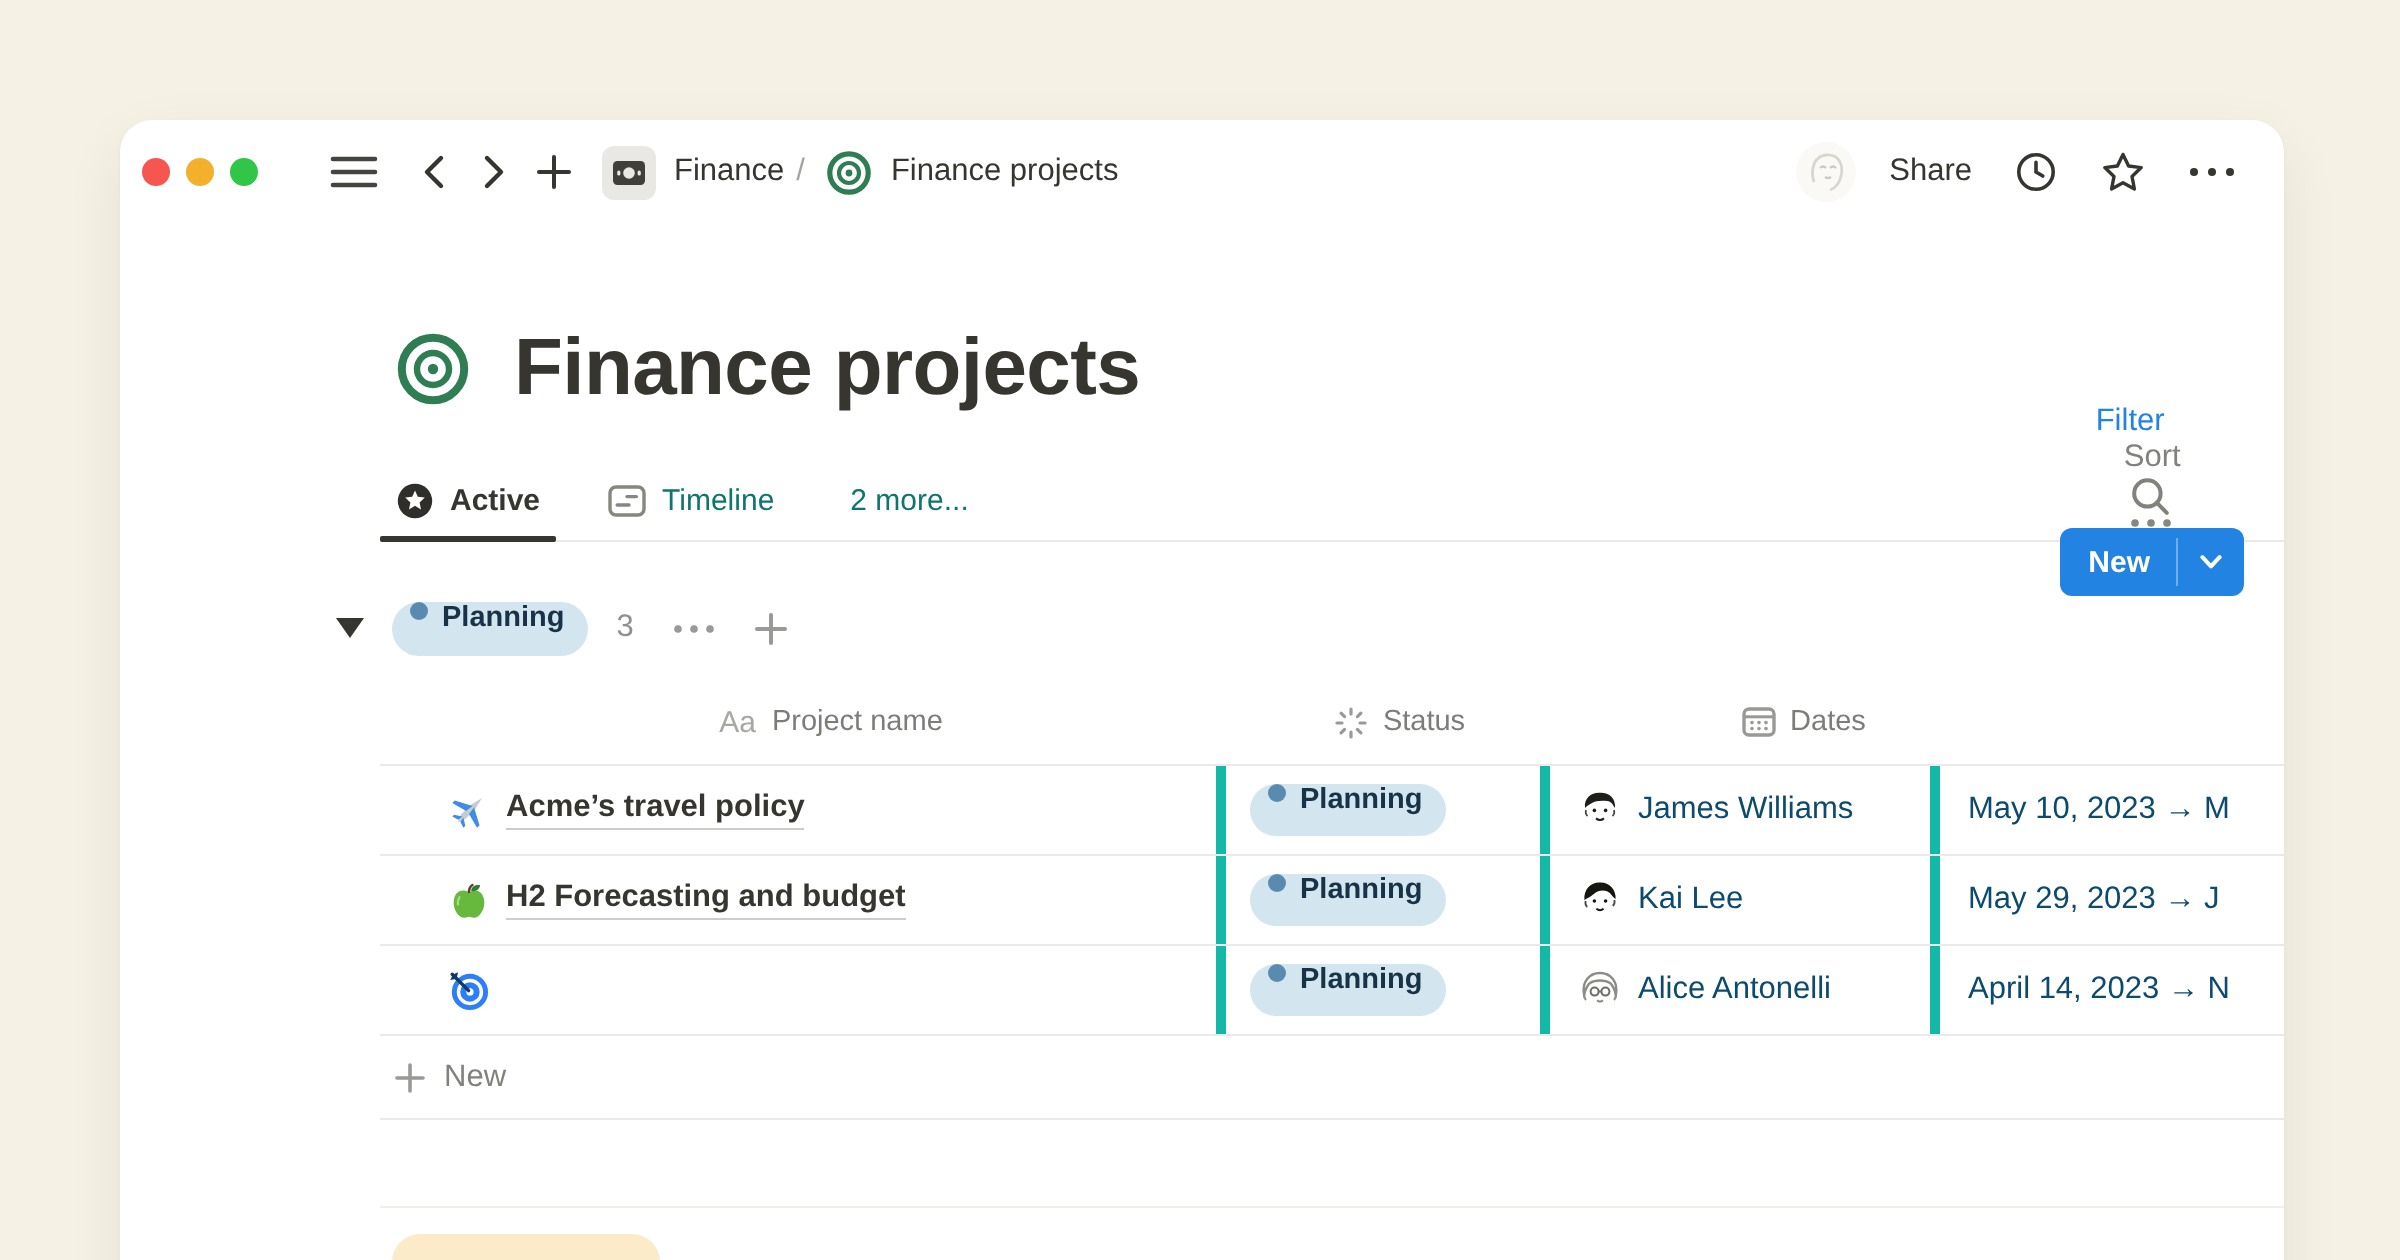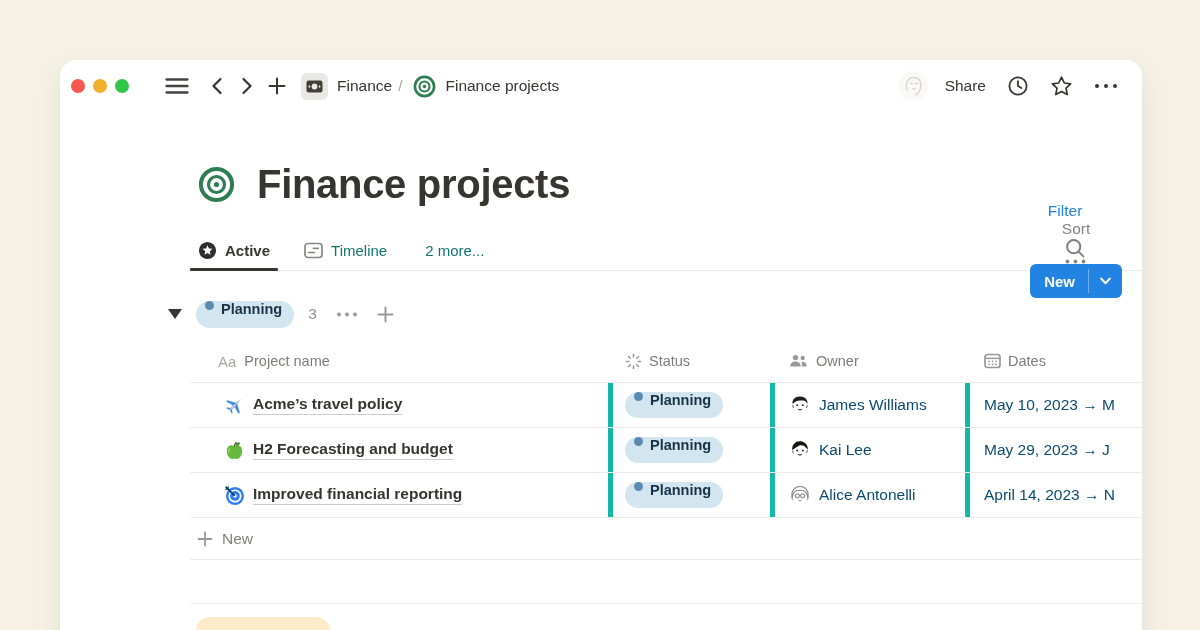--- a/index.html
+++ b/index.html
@@ -87,21 +87,21 @@
     padding:0 12px 0 9px; border-radius:14px; background:#D3E5EF;
     font-size:14.5px; font-weight:600; color:#183347; white-space:nowrap;
   }
   .status-pill .pdot { width:9px; height:9px; border-radius:50%; background:#5B8AB0; }
   .group-row .status-pill { margin-left:14px; cursor:pointer; }
   .group-count { margin-left:14px; font-size:15.5px; color:#908F8B; }
   .group-ic { margin-left:19px; display:flex; cursor:pointer; }
   
   .table { position:absolute; top:280px; left:130px; width:1020px; }
   .thead { display:flex; height:43px; align-items:center; color:#7D7C78; border-bottom:1px solid #EBEAE8; }
-  .th { display:flex; align-items:center; gap:7px; font-size:14.5px; height:100%; white-space:nowrap; }
+  .th { display:flex; align-items:center; gap:7px; font-size:14.5px; height:100%; white-space:nowrap;justify-content:center; }
   .trow { display:flex; height:45px; align-items:center; border-bottom:1px solid #EBEAE8; }
   .cell { display:flex; align-items:center; height:100%; white-space:nowrap; overflow:hidden; }
   .c-name  { width:423px; padding-left:34px; gap:8px; }
   .c-status{ width:162px; padding-left:12px; }
   .c-owner { width:195px; padding-left:14px; gap:8px; }
   .c-dates { width:240px; padding-left:14px; }
   .trow .c-name, .trow .c-status, .trow .c-owner { border-right:5px solid #14b8a6; }
   .th.c-name { padding-left:28px; }
   .aa { font-size:15px; color:#A8A7A2; font-weight:400; }
   .proj-name {
@@ -313,31 +313,20 @@
                 <line x1="13.45" y1="13.45" x2="11.7" y2="11.7"></line>
                 <line x1="8.5" y1="15.5" x2="8.5" y2="13"></line>
                 <line x1="3.55" y1="13.45" x2="5.3" y2="11.7"></line>
                 <line x1="1.5" y1="8.5" x2="4" y2="8.5"></line>
                 <line x1="3.55" y1="3.55" x2="5.3" y2="5.3"></line>
               </g>
             </svg>
         </span>
         <span>Status</span>
       </div>
-      <div class="th cell c-owner">
-        <span>
-          <svg width="19" height="14" viewBox="0 0 19 14">
-              <circle cx="6.5" cy="3.6" r="2.7" fill="#9A9996"></circle>
-              <path d="M1.2 12.5 C1.2 9.2 3.5 7.4 6.5 7.4 C9.5 7.4 11.8 9.2 11.8 12.5 Z" fill="#9A9996"></path>
-              <circle cx="13.7" cy="3.9" r="2.2" fill="#9A9996"></circle>
-              <path d="M12.6 7.8 C15.5 7.4 17.8 9.3 17.8 12.5 L13 12.5" fill="#9A9996"></path>
-            </svg>
-        </span>
-        <span>Owner</span>
-      </div>
       <div class="th cell c-dates">
         <span>
           <svg width="17" height="16" viewBox="0 0 17 16">
               <rect x="1" y="1.5" width="15" height="13" rx="2.5" fill="none" stroke="#9A9996" stroke-width="1.7"></rect>
               <line x1="1.5" y1="5.4" x2="15.5" y2="5.4" stroke="#9A9996" stroke-width="1.5"></line>
               <g fill="#9A9996">
                 <circle cx="5" cy="8.3" r="0.9"></circle>
                 <circle cx="8.5" cy="8.3" r="0.9"></circle>
                 <circle cx="12" cy="8.3" r="0.9"></circle>
                 <circle cx="5" cy="11.3" r="0.9"></circle>
@@ -429,21 +418,20 @@
       <div class="cell c-name">
         <span>
           <svg width="21" height="21" viewBox="0 0 22 22">
               <circle cx="11.5" cy="11.5" r="9.5" fill="#2D7FF9"></circle>
               <circle cx="11.5" cy="11.5" r="6" fill="none" stroke="#FFFFFF" stroke-width="1.8"></circle>
               <circle cx="11.5" cy="11.5" r="1.9" fill="#FFFFFF"></circle>
               <path d="M2.2 2.2 L10.8 10.8" stroke="#0E3A66" stroke-width="1.8" stroke-linecap="round"></path>
               <path d="M1.2 5.2 L2.5 2.5 L5.2 1.2 L4.6 4.6 Z" fill="#0E3A66"></path>
             </svg>
         </span>
-        <span class="proj-name">Improved financial reporting</span>
       </div>
       <div class="cell c-status">
         <span class="status-pill">
             <span class="pdot"></span>
             <span>Planning</span>
           </span>
       </div>
       <div class="cell c-owner">
         <span class="avatar">
           <svg width="22" height="22" viewBox="0 0 22 22">

